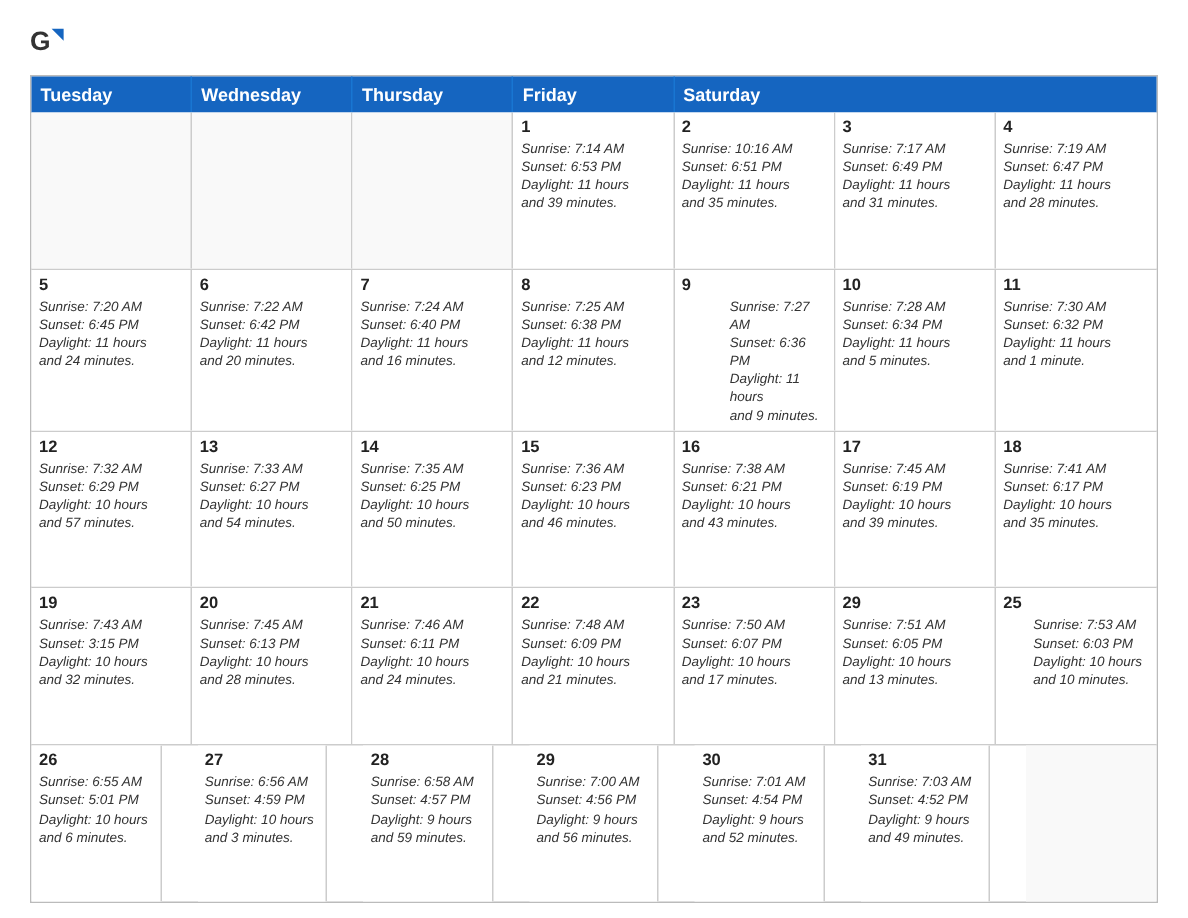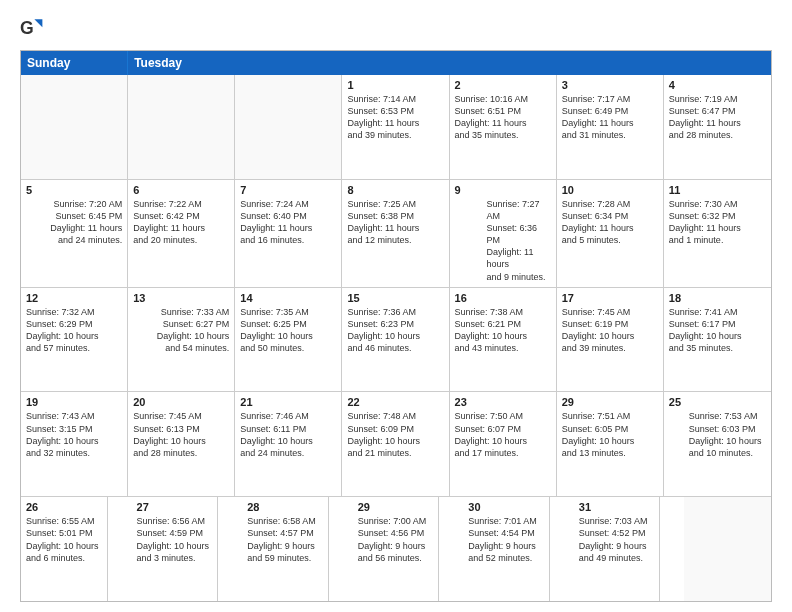--- a/index.html
+++ b/index.html
@@ -99,20 +99,21 @@
     .day-num {
       font-size: 11px;
       font-weight: bold;
       margin-bottom: 2px;
       color: #222;
     }
     .cell-text {
       font-size: 9px;
       color: #333;
       line-height: 1.35;
+      font-style: italic;
     }
     .outer-border {
       border: 1px solid #bbb;
     }
   </style>
 </head>
 <body>
 
 <div class="page">
   <div class="header">
@@ -126,22 +127,25 @@
       </div>
     </div>
     <div class="title-block">
       <div class="month-title"></div>
       <div class="location"></div>
     </div>
   </div>
 
   <div class="calendar outer-border">
     <div class="cal-header-row">
-    <div class="cal-header-cell">Sunday</div>
         <div class="cal-header-cell">Tuesday</div>
+        <div class="cal-header-cell">Wednesday</div>
+        <div class="cal-header-cell">Thursday</div>
+        <div class="cal-header-cell">Friday</div>
+        <div class="cal-header-cell">Saturday</div>
       </div>
     <div class="cal-body">
     <div class="cal-row">
           <div class="cal-cell empty"></div>
           <div class="cal-cell empty"></div>
           <div class="cal-cell empty"></div>
           <div class="cal-cell">
             <div class="day-num">1</div>
             <div class="cell-text" style="white-space: pre-line;">Sunrise: 7:14 AM
 Sunset: 6:53 PM
@@ -166,21 +170,21 @@
             <div class="day-num">4</div>
             <div class="cell-text" style="white-space: pre-line;">Sunrise: 7:19 AM
 Sunset: 6:47 PM
 Daylight: 11 hours
 and 28 minutes.</div>
           </div>
         </div>
         <div class="cal-row">
           <div class="cal-cell">
             <div class="day-num">5</div>
-            <div class="cell-text" style="white-space: pre-line; text-align: right;">Sunrise: 7:20 AM
+            <div class="cell-text" style="white-space: pre-line;">Sunrise: 7:20 AM
 Sunset: 6:45 PM
 Daylight: 11 hours
 and 24 minutes.</div>
           </div>
           <div class="cal-cell">
             <div class="day-num">6</div>
             <div class="cell-text" style="white-space: pre-line;">Sunrise: 7:22 AM
 Sunset: 6:42 PM
 Daylight: 11 hours
 and 20 minutes.</div>
@@ -224,21 +228,21 @@
         <div class="cal-row">
           <div class="cal-cell">
             <div class="day-num">12</div>
             <div class="cell-text" style="white-space: pre-line;">Sunrise: 7:32 AM
 Sunset: 6:29 PM
 Daylight: 10 hours
 and 57 minutes.</div>
           </div>
           <div class="cal-cell">
             <div class="day-num">13</div>
-            <div class="cell-text" style="white-space: pre-line; text-align: right;">Sunrise: 7:33 AM
+            <div class="cell-text" style="white-space: pre-line;">Sunrise: 7:33 AM
 Sunset: 6:27 PM
 Daylight: 10 hours
 and 54 minutes.</div>
           </div>
           <div class="cal-cell">
             <div class="day-num">14</div>
             <div class="cell-text" style="white-space: pre-line;">Sunrise: 7:35 AM
 Sunset: 6:25 PM
 Daylight: 10 hours
 and 50 minutes.</div>

